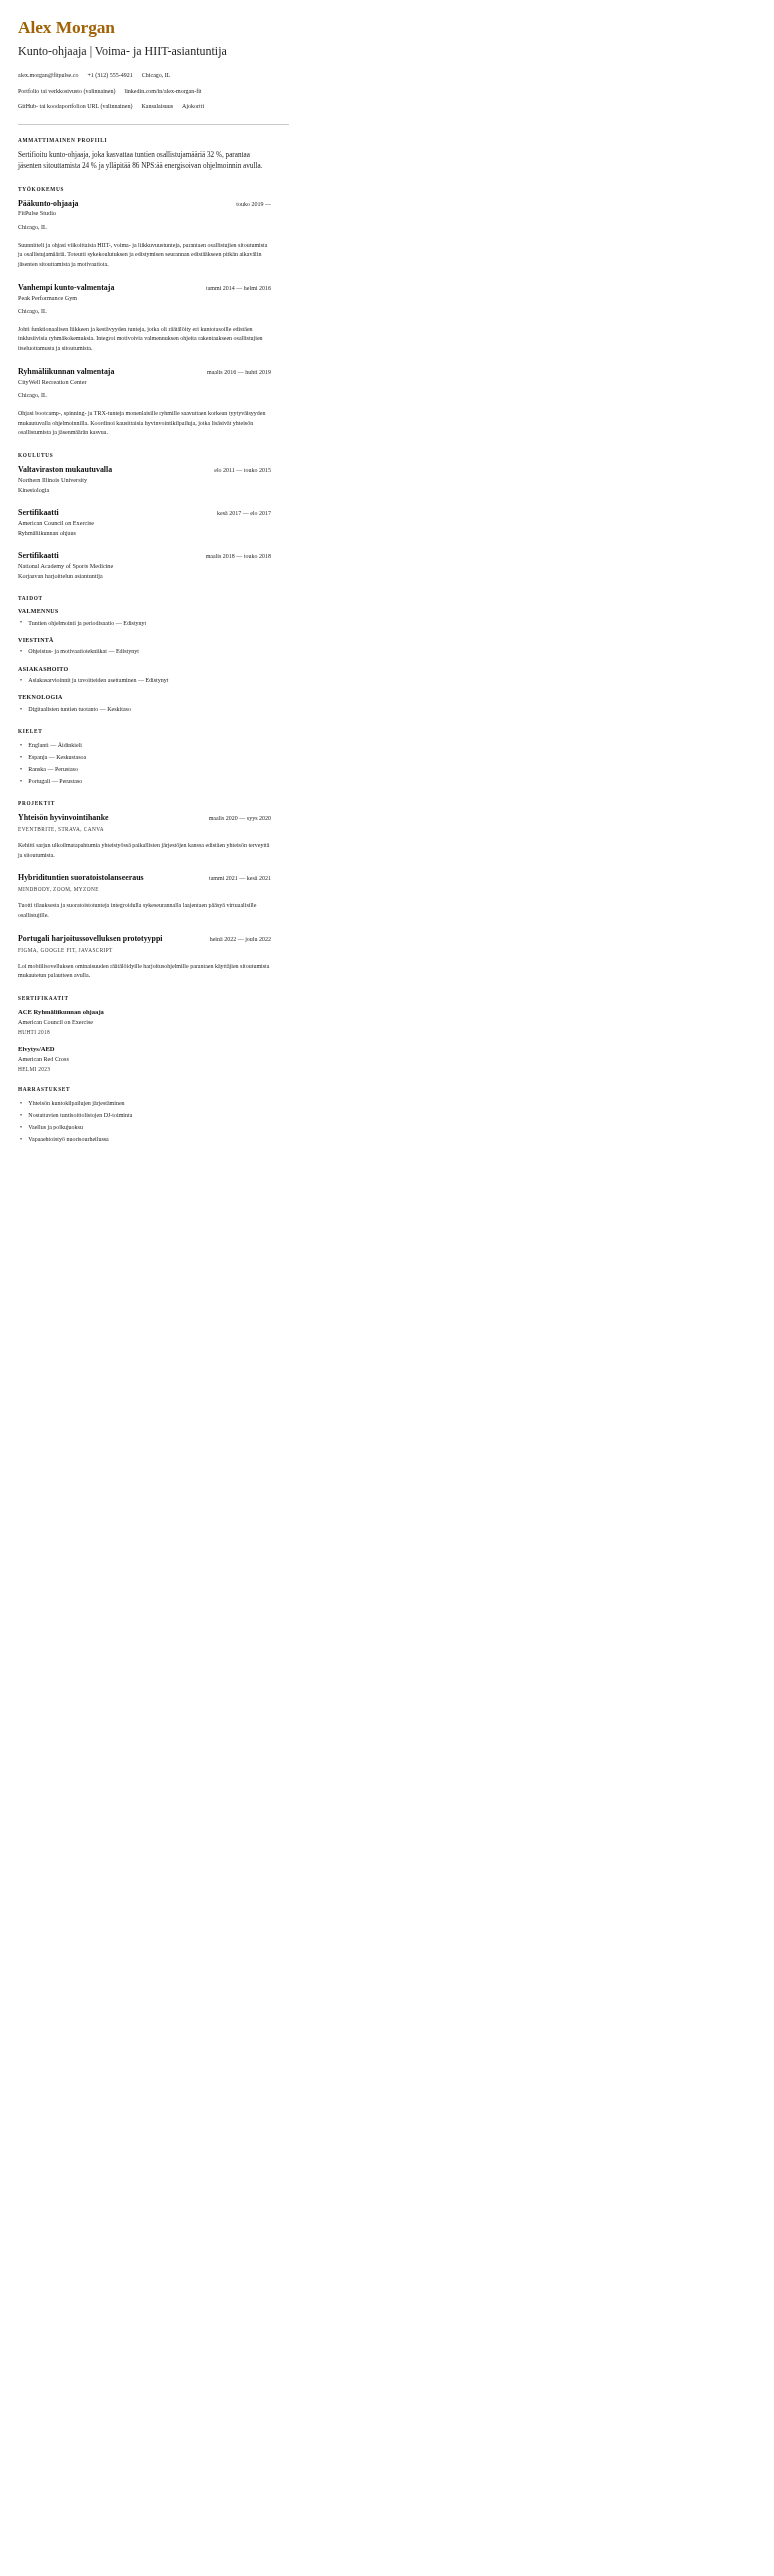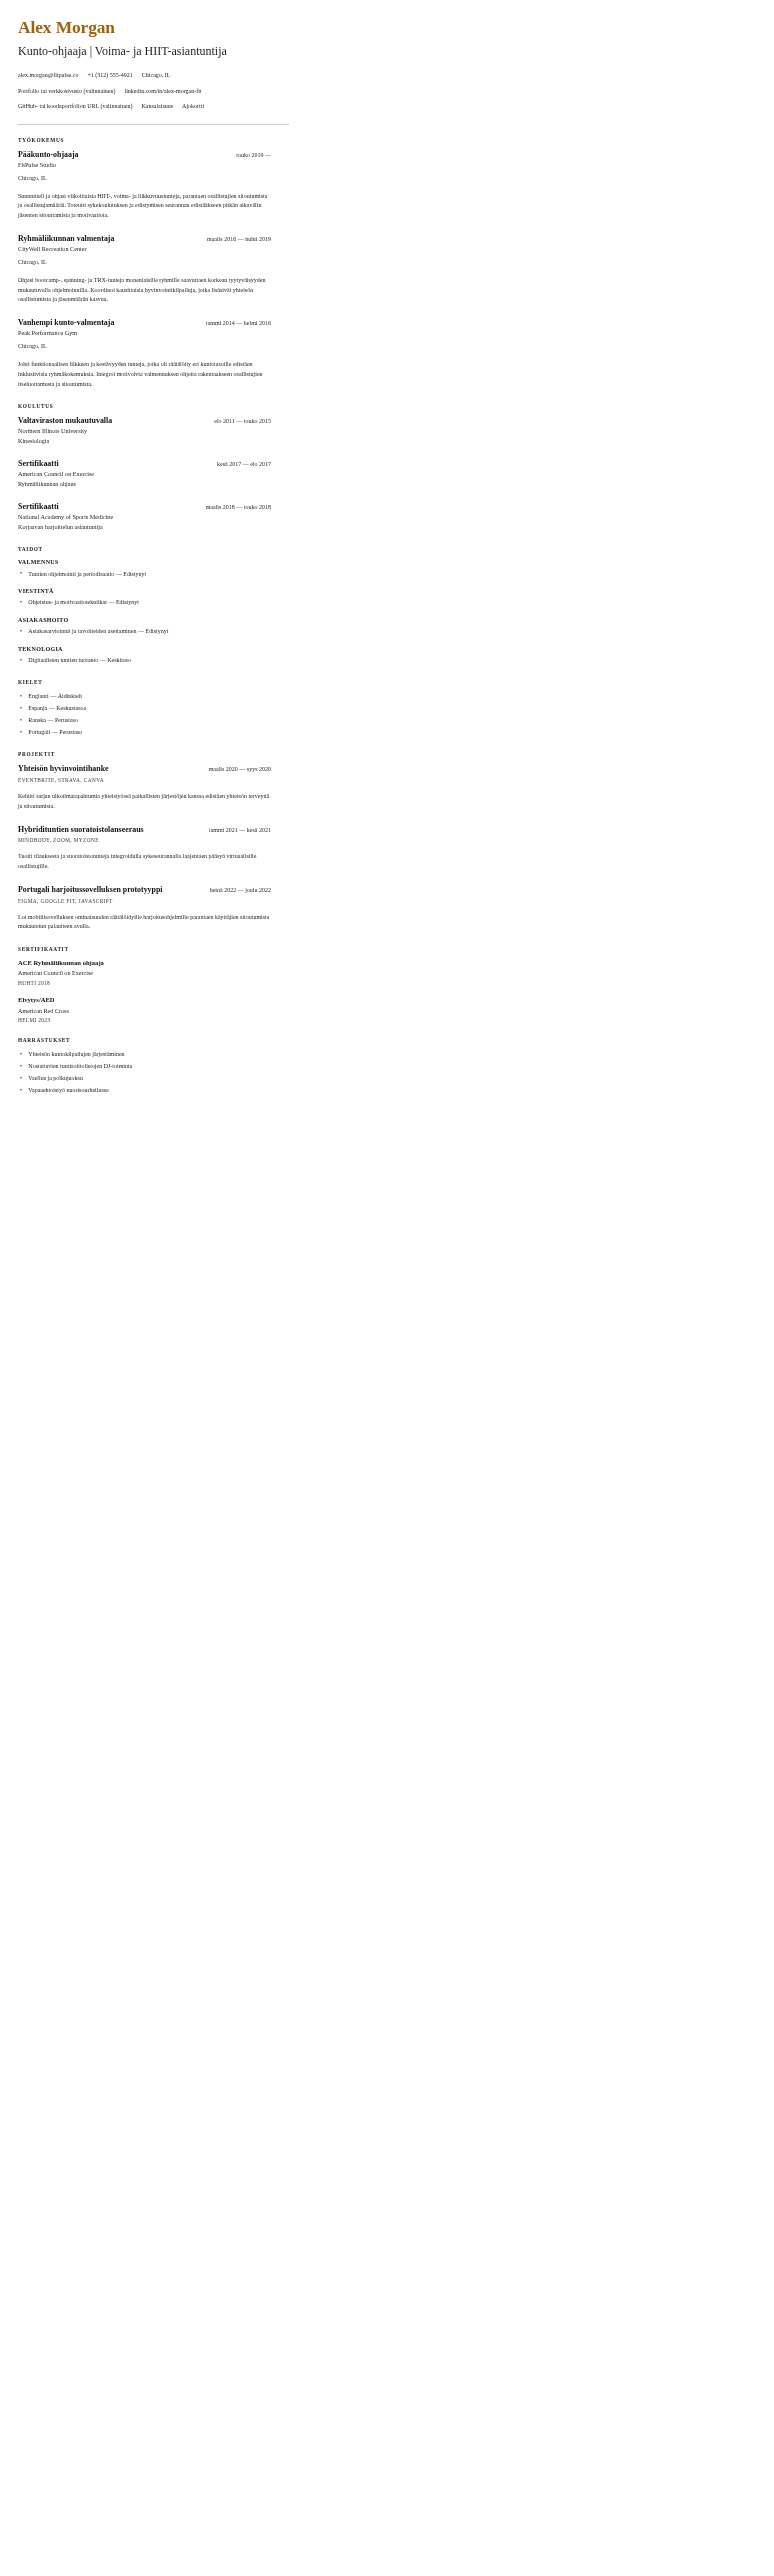--- a/index.html
+++ b/index.html
@@ -210,52 +210,56 @@
 
       <div class="contact-row">
         <span class="contact-item">GitHub- tai koodaportfolion URL (valinnainen)</span>
         <span class="contact-item">Kansalaisuus</span>
         <span class="contact-item">Ajokortti</span>
       </div>
     </header>
 
     <hr class="rule">
 
+    <section class="section">
+      <h2 class="section-title">Ammattimainen profiili</h2>
+      <p class="summary">Sertifioitu kunto-ohjaaja, joka kasvattaa tuntien osallistujamääriä 32 %, parantaa jäsenten sitouttamista 24 % ja ylläpitää 86 NPS:ää energisoivan ohjelmoinnin avulla.</p>
+    </section>
 
     <section class="section">
       <h2 class="section-title">Työkokemus</h2>
 
       <div class="entry">
         <div class="entry-head">
           <span class="entry-title">Pääkunto-ohjaaja</span>
           <span class="entry-dates">touko 2019 —</span>
         </div>
         <div class="entry-org">FitPulse Studio</div>
         <div class="entry-loc">Chicago, IL</div>
         <p class="entry-desc">Suunnitteli ja ohjasi viikoittaisia HIIT-, voima- ja liikkuvuustunteja, parantaen osallistujien sitoutumista ja osallistujamääriä. Toteutti sykekoulutuksen ja edistymisen seurannan edistääkseen pitkän aikavälin jäsenten sitouttamista ja motivaatiota.</p>
       </div>
 
       <div class="entry">
         <div class="entry-head">
+          <span class="entry-title">Vanhempi kunto-valmentaja</span>
+          <span class="entry-dates">tammi 2014 — helmi 2016</span>
+        </div>
+        <div class="entry-org">Peak Performance Gym</div>
+        <div class="entry-loc">Chicago, IL</div>
+        <p class="entry-desc">Johti funktionaalisen liikkeen ja kestävyyden tunteja, jotka oli räätälöity eri kuntotasoille edistäen inklusiivisia ryhmäkokemuksia. Integroi motivoivia valmennuksen ohjeita rakentaakseen osallistujien itseluottamusta ja sitoutumista.</p>
+      </div>
+
+      <div class="entry">
+        <div class="entry-head">
           <span class="entry-title">Ryhmäliikunnan valmentaja</span>
           <span class="entry-dates">maalis 2016 — huhti 2019</span>
         </div>
         <div class="entry-org">CityWell Recreation Center</div>
         <div class="entry-loc">Chicago, IL</div>
         <p class="entry-desc">Ohjasi bootcamp-, spinning- ja TRX-tunteja monenlaisille ryhmille saavuttaen korkean tyytyväisyyden mukautuvalla ohjelmoinnilla. Koordinoi kausittaisia hyvinvointikilpailuja, jotka lisäsivät yhteisön osallistumista ja jäsenmäärän kasvua.</p>
-      </div>
-
-      <div class="entry">
-        <div class="entry-head">
-          <span class="entry-title">Vanhempi kunto-valmentaja</span>
-          <span class="entry-dates">tammi 2014 — helmi 2016</span>
-        </div>
-        <div class="entry-org">Peak Performance Gym</div>
-        <div class="entry-loc">Chicago, IL</div>
-        <p class="entry-desc">Johti funktionaalisen liikkeen ja kestävyyden tunteja, jotka oli räätälöity eri kuntotasoille edistäen inklusiivisia ryhmäkokemuksia. Integroi motivoivia valmennuksen ohjeita rakentaakseen osallistujien itseluottamusta ja sitoutumista.</p>
       </div>
     </section>
 
     <section class="section">
       <h2 class="section-title">Koulutus</h2>
 
       <div class="entry">
         <div class="entry-head">
           <span class="entry-title">Valtaviraston mukautuvalla</span>
           <span class="entry-dates">elo 2011 — touko 2015</span>

